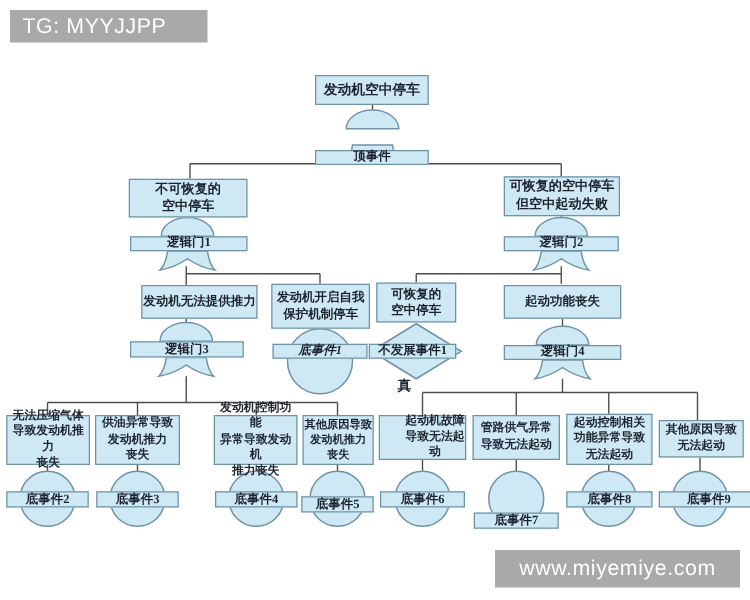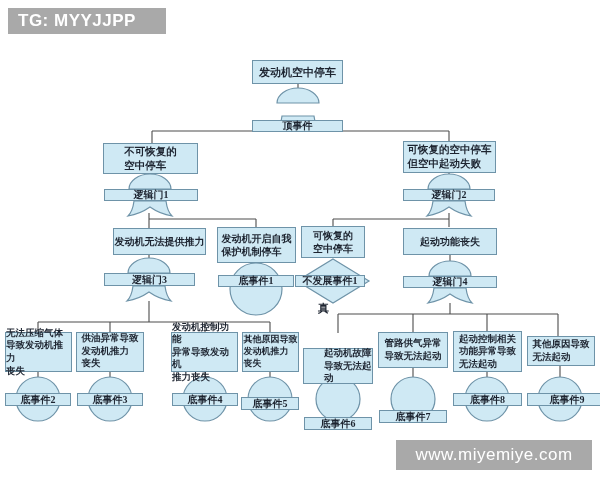--- a/index.html
+++ b/index.html
@@ -21,21 +21,21 @@
   svg.canvas{position:absolute;left:0;top:0;}
   .gshape{fill:var(--node-fill);stroke:var(--node-border);stroke-width:1.2;}
   .cline{fill:none;stroke:var(--connector);stroke-width:1.1;}
   .node,.sym{
     position:absolute;box-sizing:border-box;
     background:var(--node-fill);
     border:1.2px solid var(--node-border);
     color:var(--node-text);
     font-weight:bold;
     display:flex;align-items:center;justify-content:center;
-    text-align:left;white-space:pre-line;
+    text-align:center;white-space:pre-line;
     line-height:1.32;
   }
   .sym{white-space:nowrap;line-height:1;}
   .fs11{font-size:11px;} .fs105{font-size:10.5px;} .fs10{font-size:10px;}
   .fs95{font-size:9.5px;} .fs9{font-size:9px;}
   .banner{
     position:absolute;background:var(--banner-bg);color:var(--banner-text);
     font-family:"Liberation Sans","DejaVu Sans",sans-serif;
     display:flex;align-items:center;
     font-size:17px;letter-spacing:0.5px;
@@ -124,45 +124,45 @@
 丧失</div>
   <div class="node fs95" style="left:76px;top:332px;width:68px;height:40px;font-family:Liberation Mono, monospace;">供油异常导致
 发动机推力
 丧失</div>
   <div class="node fs95" style="left:171px;top:332px;width:67px;height:40px;">发动机控制功能
 异常导致发动机
 推力丧失</div>
   <div class="node fs9" style="left:242px;top:332px;width:57px;height:40px;">其他原因导致
 发动机推力
 丧失</div>
-  <div class="node fs95" style="left:303px;top:348px;width:70px;height:36px;padding-left:20px;">起动机故障
+  <div class="node fs95" style="left:303px;top:332px;width:70px;height:36px;padding-left:20px;">起动机故障
 导致无法起动</div>
   <div class="node fs95" style="left:378px;top:332px;width:70px;height:36px;">管路供气异常
 导致无法起动</div>
   <div class="node fs95" style="left:453px;top:331px;width:69px;height:41px;">起动控制相关
 功能异常导致
 无法起动</div>
   <div class="node fs95" style="left:527px;top:336px;width:68px;height:30px;">其他原因导致
 无法起动</div>
 
   <div class="sym fs10" style="left:252px;top:104px;width:91px;height:12px;margin-top:16px;">顶事件</div>
   <div class="sym fs10" style="left:104px;top:189px;width:94px;height:12px;">逻辑门1</div>
   <div class="sym fs10" style="left:403px;top:189px;width:92px;height:12px;">逻辑门2</div>
   <div class="sym fs10" style="left:104px;top:273px;width:91px;height:13px;">逻辑门3</div>
-  <div class="sym fs10" style="left:218px;top:275px;width:76px;height:12px;">底事件1</div>
+  <div class="sym fs10" style="left:218px;top:275px;width:76px;height:12px;font-style:italic;">底事件1</div>
   <div class="sym fs10" style="left:295px;top:275px;width:70px;height:12px;">不发展事件1</div>
   <div class="sym fs10" style="left:403px;top:276px;width:94px;height:12px;">逻辑门4</div>
 
   <div class="sym fs10" style="left:5px;top:393px;width:66px;height:13px;">底事件2</div>
   <div class="sym fs10" style="left:77px;top:393px;width:66px;height:13px;">底事件3</div>
   <div class="sym fs10" style="left:172px;top:393px;width:66px;height:13px;">底事件4</div>
   <div class="sym fs10" style="left:241px;top:397px;width:58px;height:13px;">底事件5</div>
-  <div class="sym fs10" style="left:304px;top:393px;width:68px;height:13px;margin-top:24px;">底事件6</div>
+  <div class="sym fs10" style="left:304px;top:393px;width:68px;height:13px;">底事件6</div>
   <div class="sym fs10" style="left:379px;top:393px;width:68px;height:13px;margin-top:17px;">底事件7</div>
   <div class="sym fs10" style="left:453px;top:393px;width:69px;height:13px;">底事件8</div>
   <div class="sym fs10" style="left:527px;top:393px;width:80px;height:13px;">底事件9</div>
 
   <div class="note" style="left:318px;top:301px;">真</div>
 
-  <div class="banner" style="left:8px;top:8px;width:148px;height:26px;padding-left:10px;font-weight:bold;">TG: MYYJJPP</div>
+  <div class="banner" style="left:8px;top:8px;width:148px;height:26px;padding-left:10px;">TG: MYYJJPP</div>
   <div class="banner" style="left:396px;top:440px;width:196px;height:30px;justify-content:center;">www.miyemiye.com</div>
 
 </div>
 
 </body></html>

